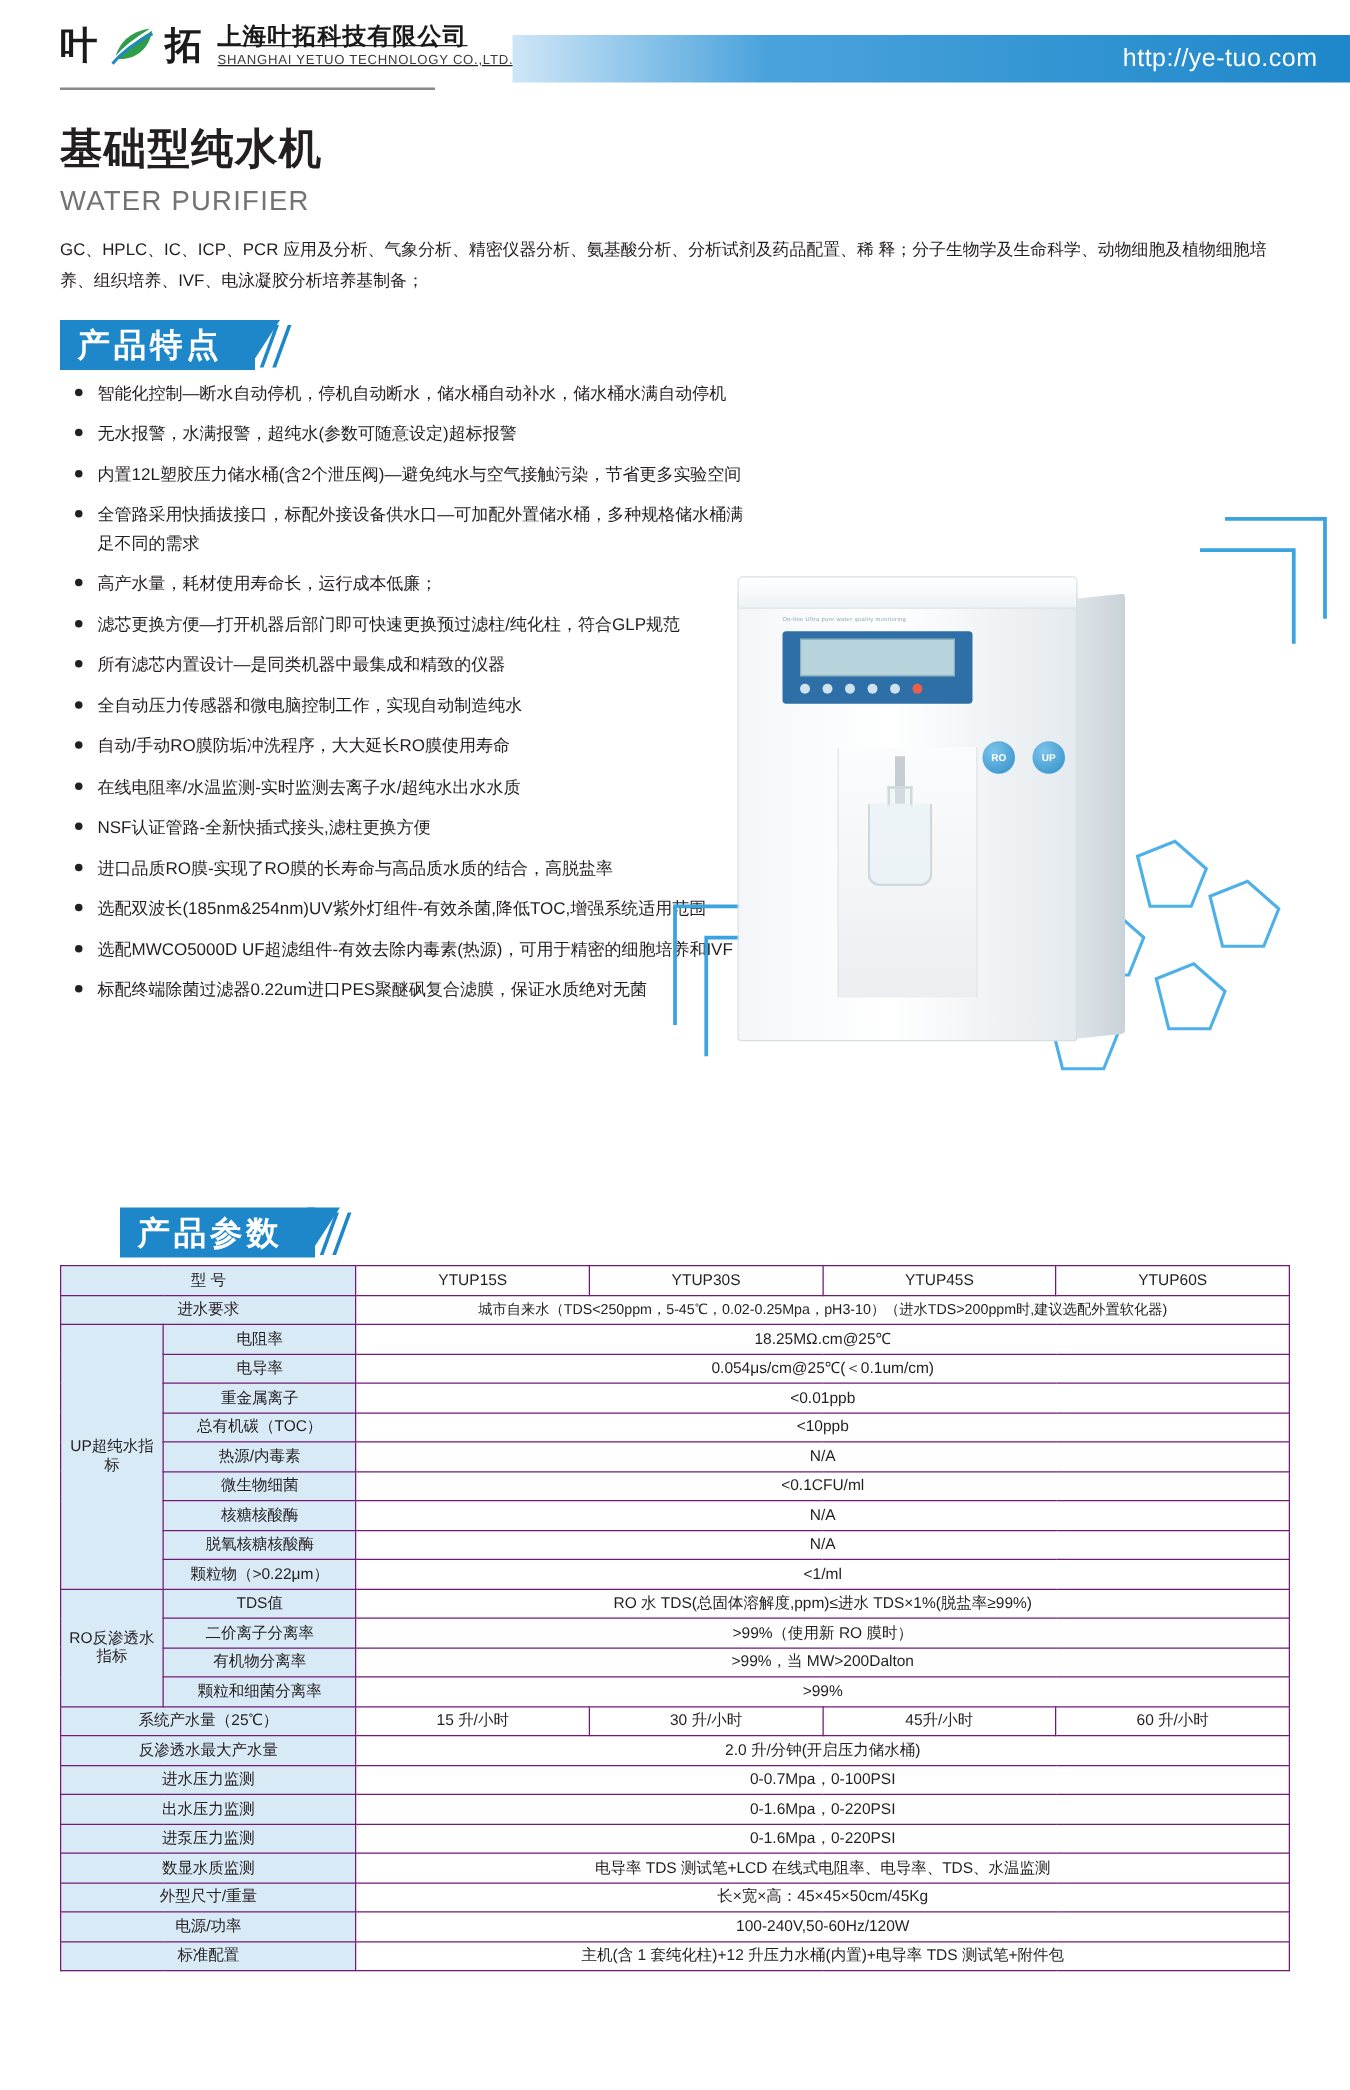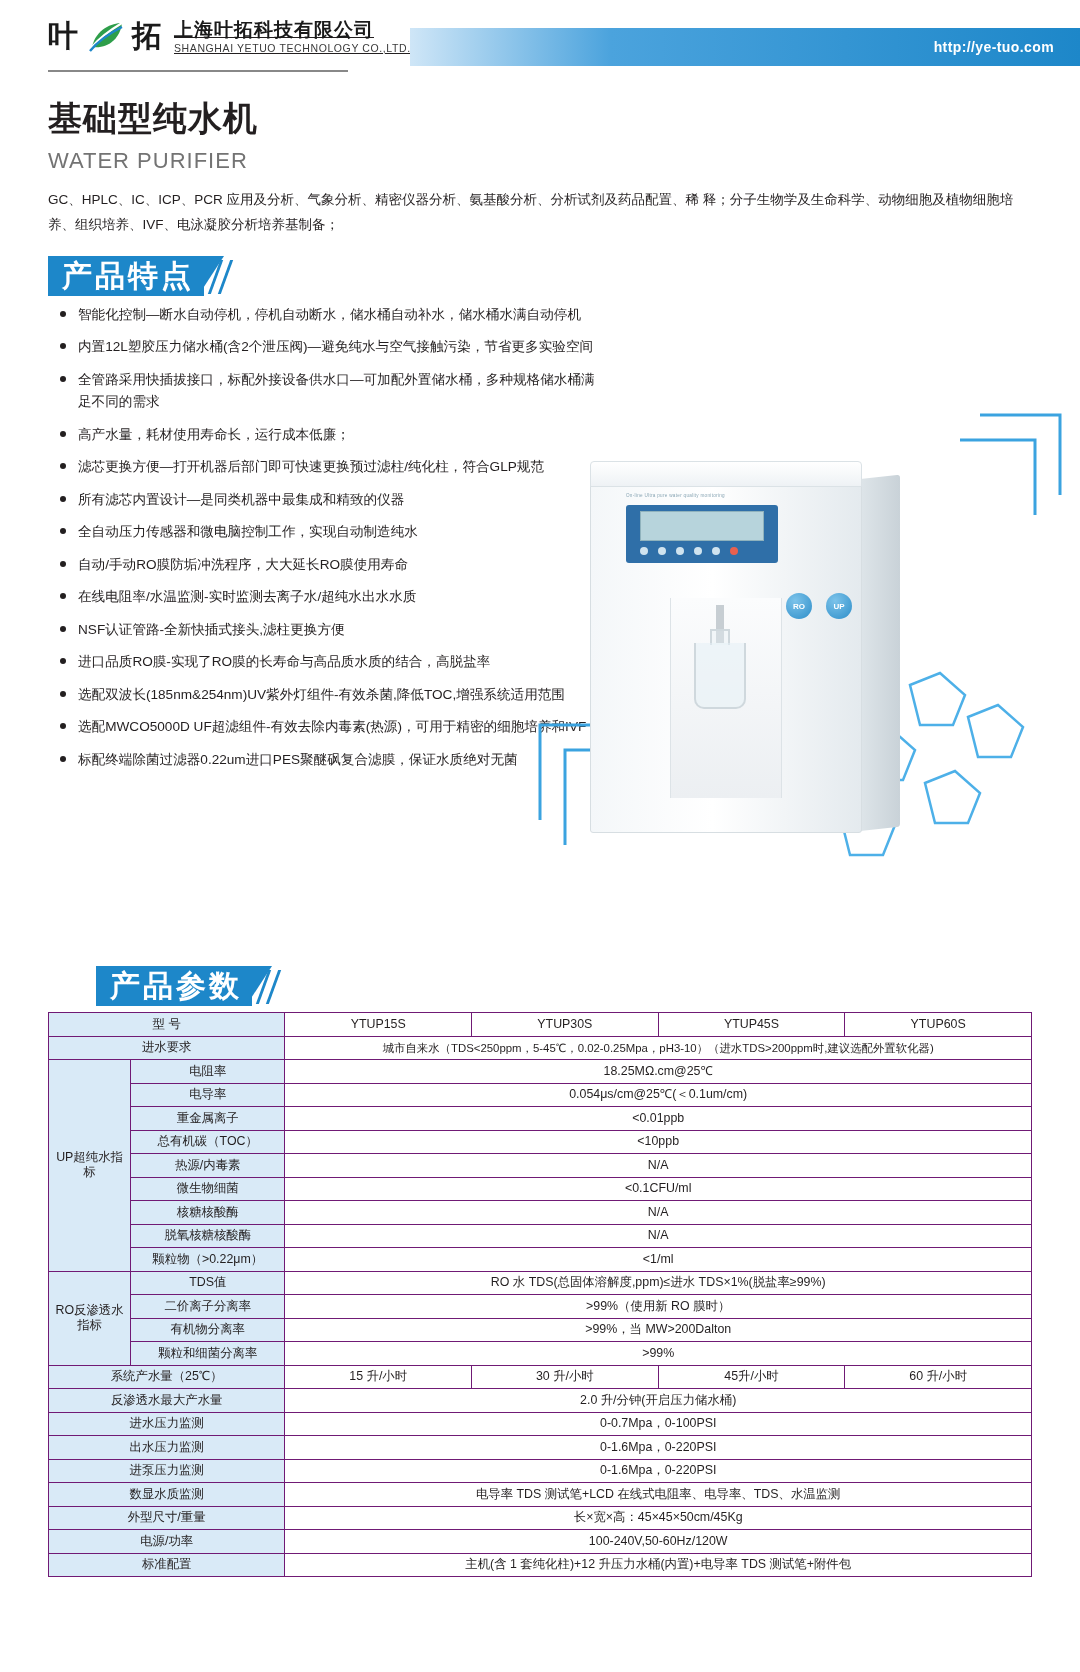--- a/index.html
+++ b/index.html
@@ -40,21 +40,21 @@
   .logo-underline {
     position:absolute; left:48px; top:70px; width:300px; height:2px; background:#888;
   }
   .header-bar {
     position:absolute;
     left:410px; top:28px; right:0; height:38px;
     background:linear-gradient(90deg,#cfe6f7 0%, #4ba3dd 30%, #1d87c9 100%);
     display:flex; align-items:center; justify-content:flex-end;
     padding-right:26px;
   }
-  .header-bar .url { color:#fff; font-size:14px; letter-spacing:0.4px;font-weight:bold; }
+  .header-bar .url { color:#fff; font-size:20px; letter-spacing:0.4px; }
 
   
   .title-zone { padding:22px 48px 0 48px; }
   .main-title { font-size:34px; font-weight:bold; letter-spacing:1px; margin:0 0 6px 0;}
   .sub-title { font-size:22px; color:#737373; letter-spacing:1px; font-weight:normal; margin:0;}
   .intro {
     margin:14px 0 0 0;
     font-size:13.5px; line-height:1.85; color:#231f20;
     max-width:980px;
   }
@@ -76,21 +76,21 @@
     border-right:26px solid transparent;
   }
   .section-banner .slash1, .section-banner .slash2 {
     position:absolute; top:4px; width:3px; height:34px; background:#1d87c9;
     transform:skewX(-20deg);
   }
   .section-banner .slash1 { left:166px; }
   .section-banner .slash2 { left:176px; }
   .section-banner .label {
     position:absolute; left:14px; top:0; height:40px; line-height:40px;
-    color:#fff; font-size:30px; font-weight:bold; letter-spacing:3px;
+    color:#fff; font-size:26px; font-weight:bold; letter-spacing:3px;
     z-index:2;
   }
 
   
   .features {
     margin:8px 0 0 0; padding:0 0 0 60px;
     list-style:none;
     width:600px;
   }
   .features li {
@@ -243,20 +243,21 @@
 <div class="section-banner">
   <div class="bg"></div>
   <div class="tail"></div>
   <div class="slash1"></div>
   <div class="slash2"></div>
   <div class="label">产品特点</div>
 </div>
 
 <ul class="features">
   <li>智能化控制—断水自动停机，停机自动断水，储水桶自动补水，储水桶水满自动停机</li>
+  <li>无水报警，水满报警，超纯水(参数可随意设定)超标报警</li>
   <li>内置12L塑胶压力储水桶(含2个泄压阀)—避免纯水与空气接触污染，节省更多实验空间</li>
   <li>全管路采用快插拔接口，标配外接设备供水口—可加配外置储水桶，多种规格储水桶满足不同的需求</li>
   <li>高产水量，耗材使用寿命长，运行成本低廉；</li>
   <li>滤芯更换方便—打开机器后部门即可快速更换预过滤柱/纯化柱，符合GLP规范</li>
   <li>所有滤芯内置设计—是同类机器中最集成和精致的仪器</li>
   <li>全自动压力传感器和微电脑控制工作，实现自动制造纯水</li>
   <li>自动/手动RO膜防垢冲洗程序，大大延长RO膜使用寿命</li>
   <li>在线电阻率/水温监测-实时监测去离子水/超纯水出水水质</li>
   <li>NSF认证管路-全新快插式接头,滤柱更换方便</li>
   <li>进口品质RO膜-实现了RO膜的长寿命与高品质水质的结合，高脱盐率</li>

